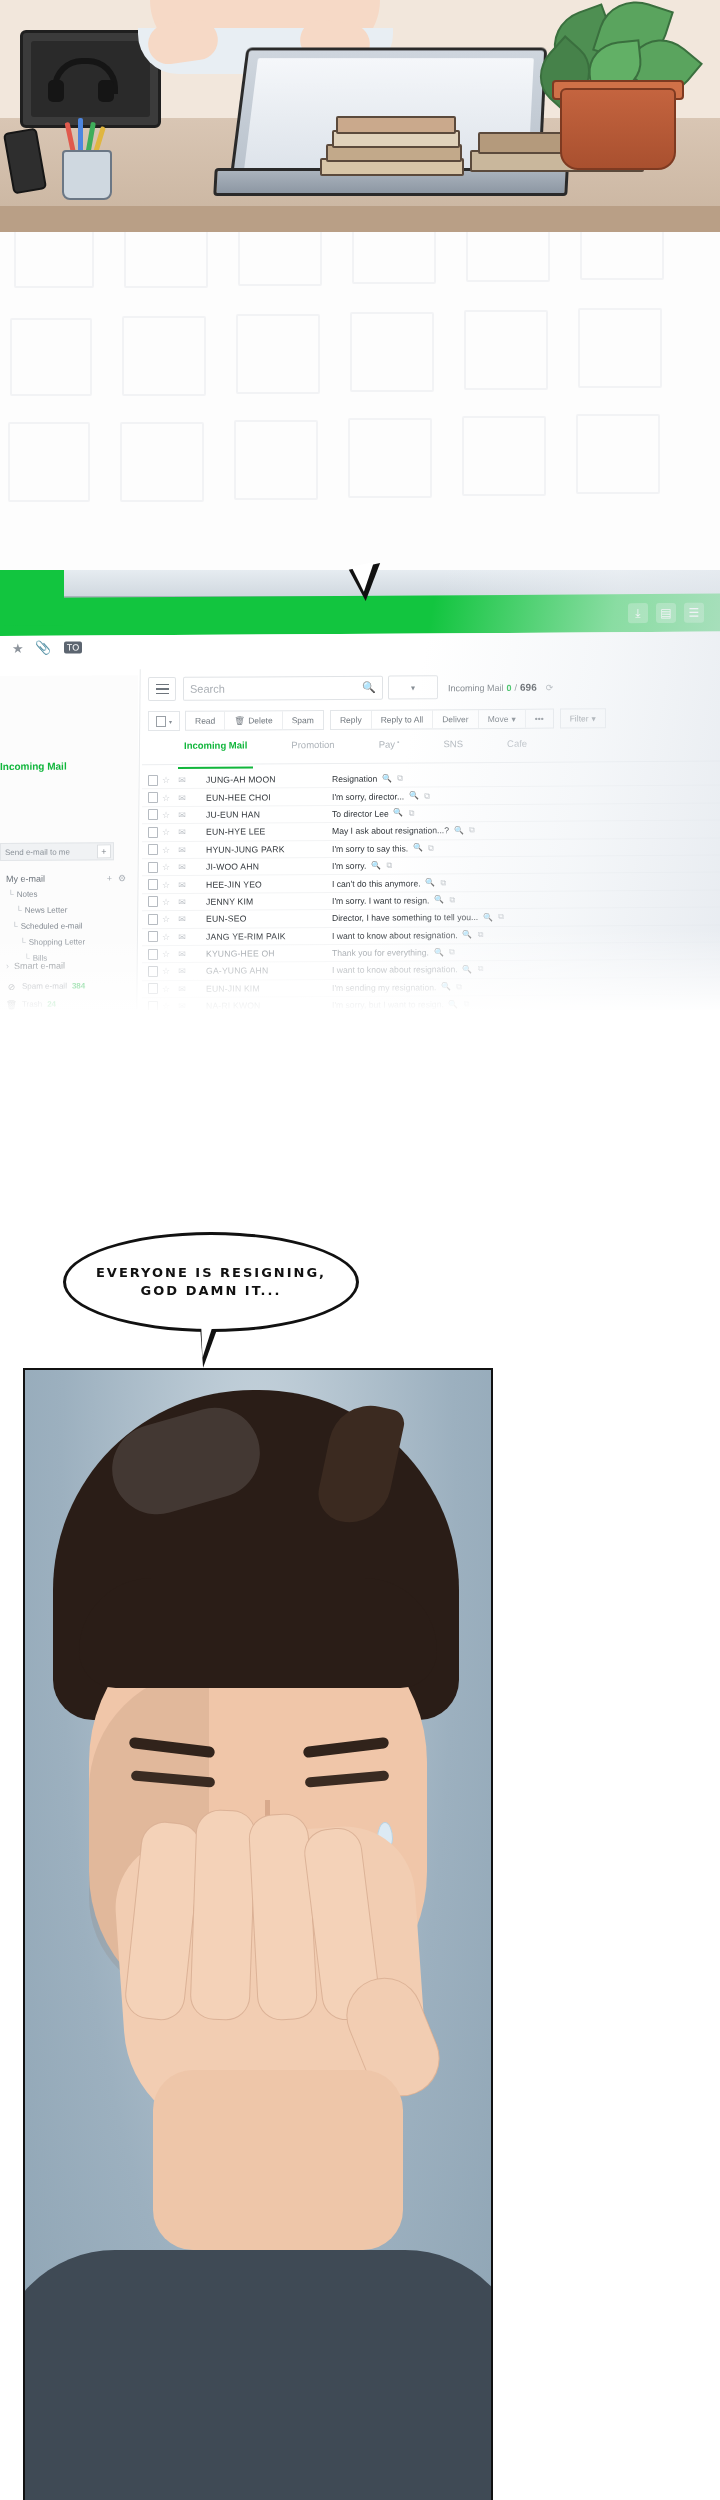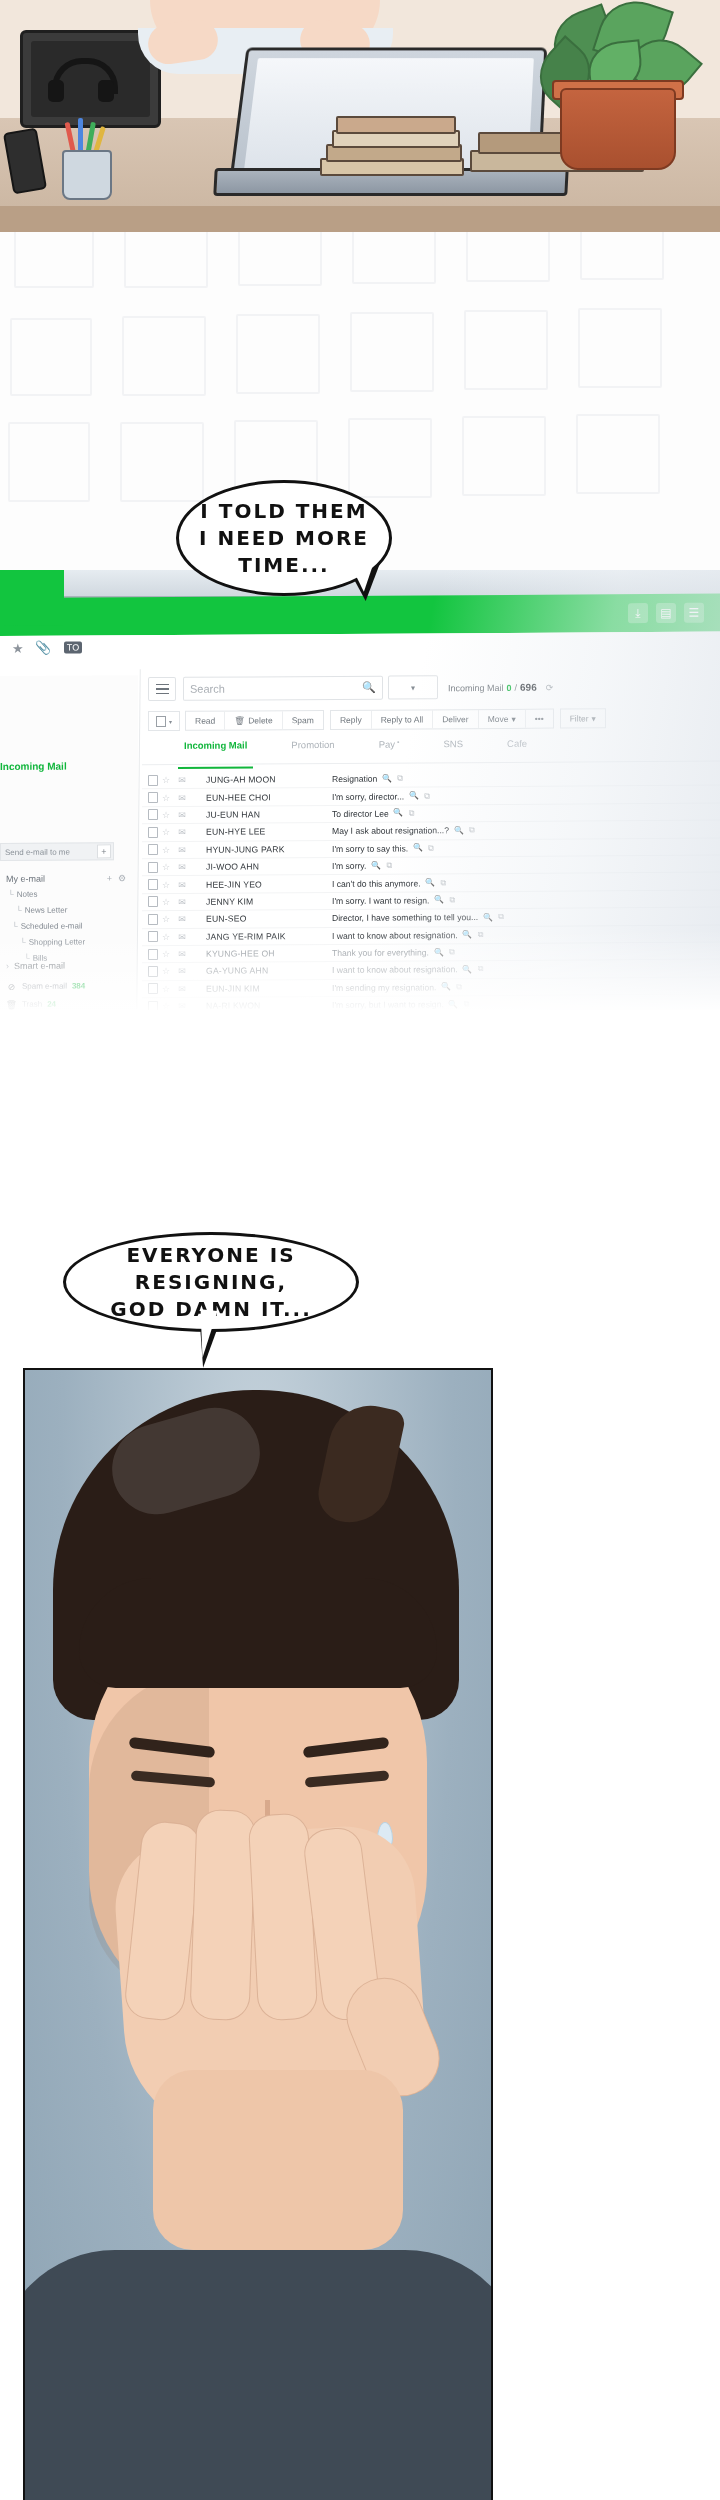--- a/index.html
+++ b/index.html
@@ -225,21 +225,21 @@
   .sheen{position:absolute;left:0;top:570px;width:720px;height:440px;z-index:20;pointer-events:none;
     background:linear-gradient(100deg,rgba(255,255,255,0) 55%,rgba(236,240,244,.55) 78%,rgba(226,231,237,.8) 100%);}
   .sheen2{position:absolute;left:0;top:930px;width:720px;height:80px;z-index:21;pointer-events:none;
     background:linear-gradient(rgba(255,255,255,0),rgba(255,255,255,.95));}
 
   
   .panel-gap{position:absolute;left:0;top:1010px;width:720px;height:355px;background:#fff;}
 
   
   #bubble-two{left:63px;top:1232px;width:290px;height:94px;}
-  #bubble-two .txt{font-size:20px;}
+  #bubble-two .txt{font-size:13px;}
   #tail-two{left:196px;top:1312px;width:0;height:0;
     border-left:10px solid transparent;border-right:14px solid transparent;
     border-top:56px solid #111;transform:rotate(6deg);}
   #tail-two-in{left:198px;top:1310px;width:0;height:0;
     border-left:7px solid transparent;border-right:10px solid transparent;
     border-top:48px solid #fff;transform:rotate(6deg);z-index:41;}
 
   
   .panel-man{
     position:absolute;left:23px;top:1368px;width:466px;height:1132px;overflow:hidden;
@@ -352,23 +352,20 @@
     <div class="wall-tile" style="left:8px;top:190px;width:78px;height:76px;"></div>
     <div class="wall-tile" style="left:120px;top:190px;width:80px;height:76px;"></div>
     <div class="wall-tile" style="left:234px;top:188px;width:80px;height:76px;"></div>
     <div class="wall-tile" style="left:348px;top:186px;width:80px;height:76px;"></div>
     <div class="wall-tile" style="left:462px;top:184px;width:80px;height:76px;"></div>
     <div class="wall-tile" style="left:576px;top:182px;width:80px;height:76px;"></div>
   </div>
 
   <div class="bubble-tail" id="tail-one"></div>
   <div class="bubble-tail" id="tail-one-in"></div>
-  <div class="bubble" id="bubble-one">
-    <div class="txt">I TOLD THEM<br>I NEED MORE<br>TIME...</div>
-  </div>
 
   <div class="panel-app">
     <div class="screen-bezel-top"></div>
     <div class="screen-bezel-line"></div>
 
     <div class="app-header">
       <div class="app-logo">Mail</div>
       <div class="header-icons">
         <div class="hicon">⤓</div>
         <div class="hicon">▤</div>

